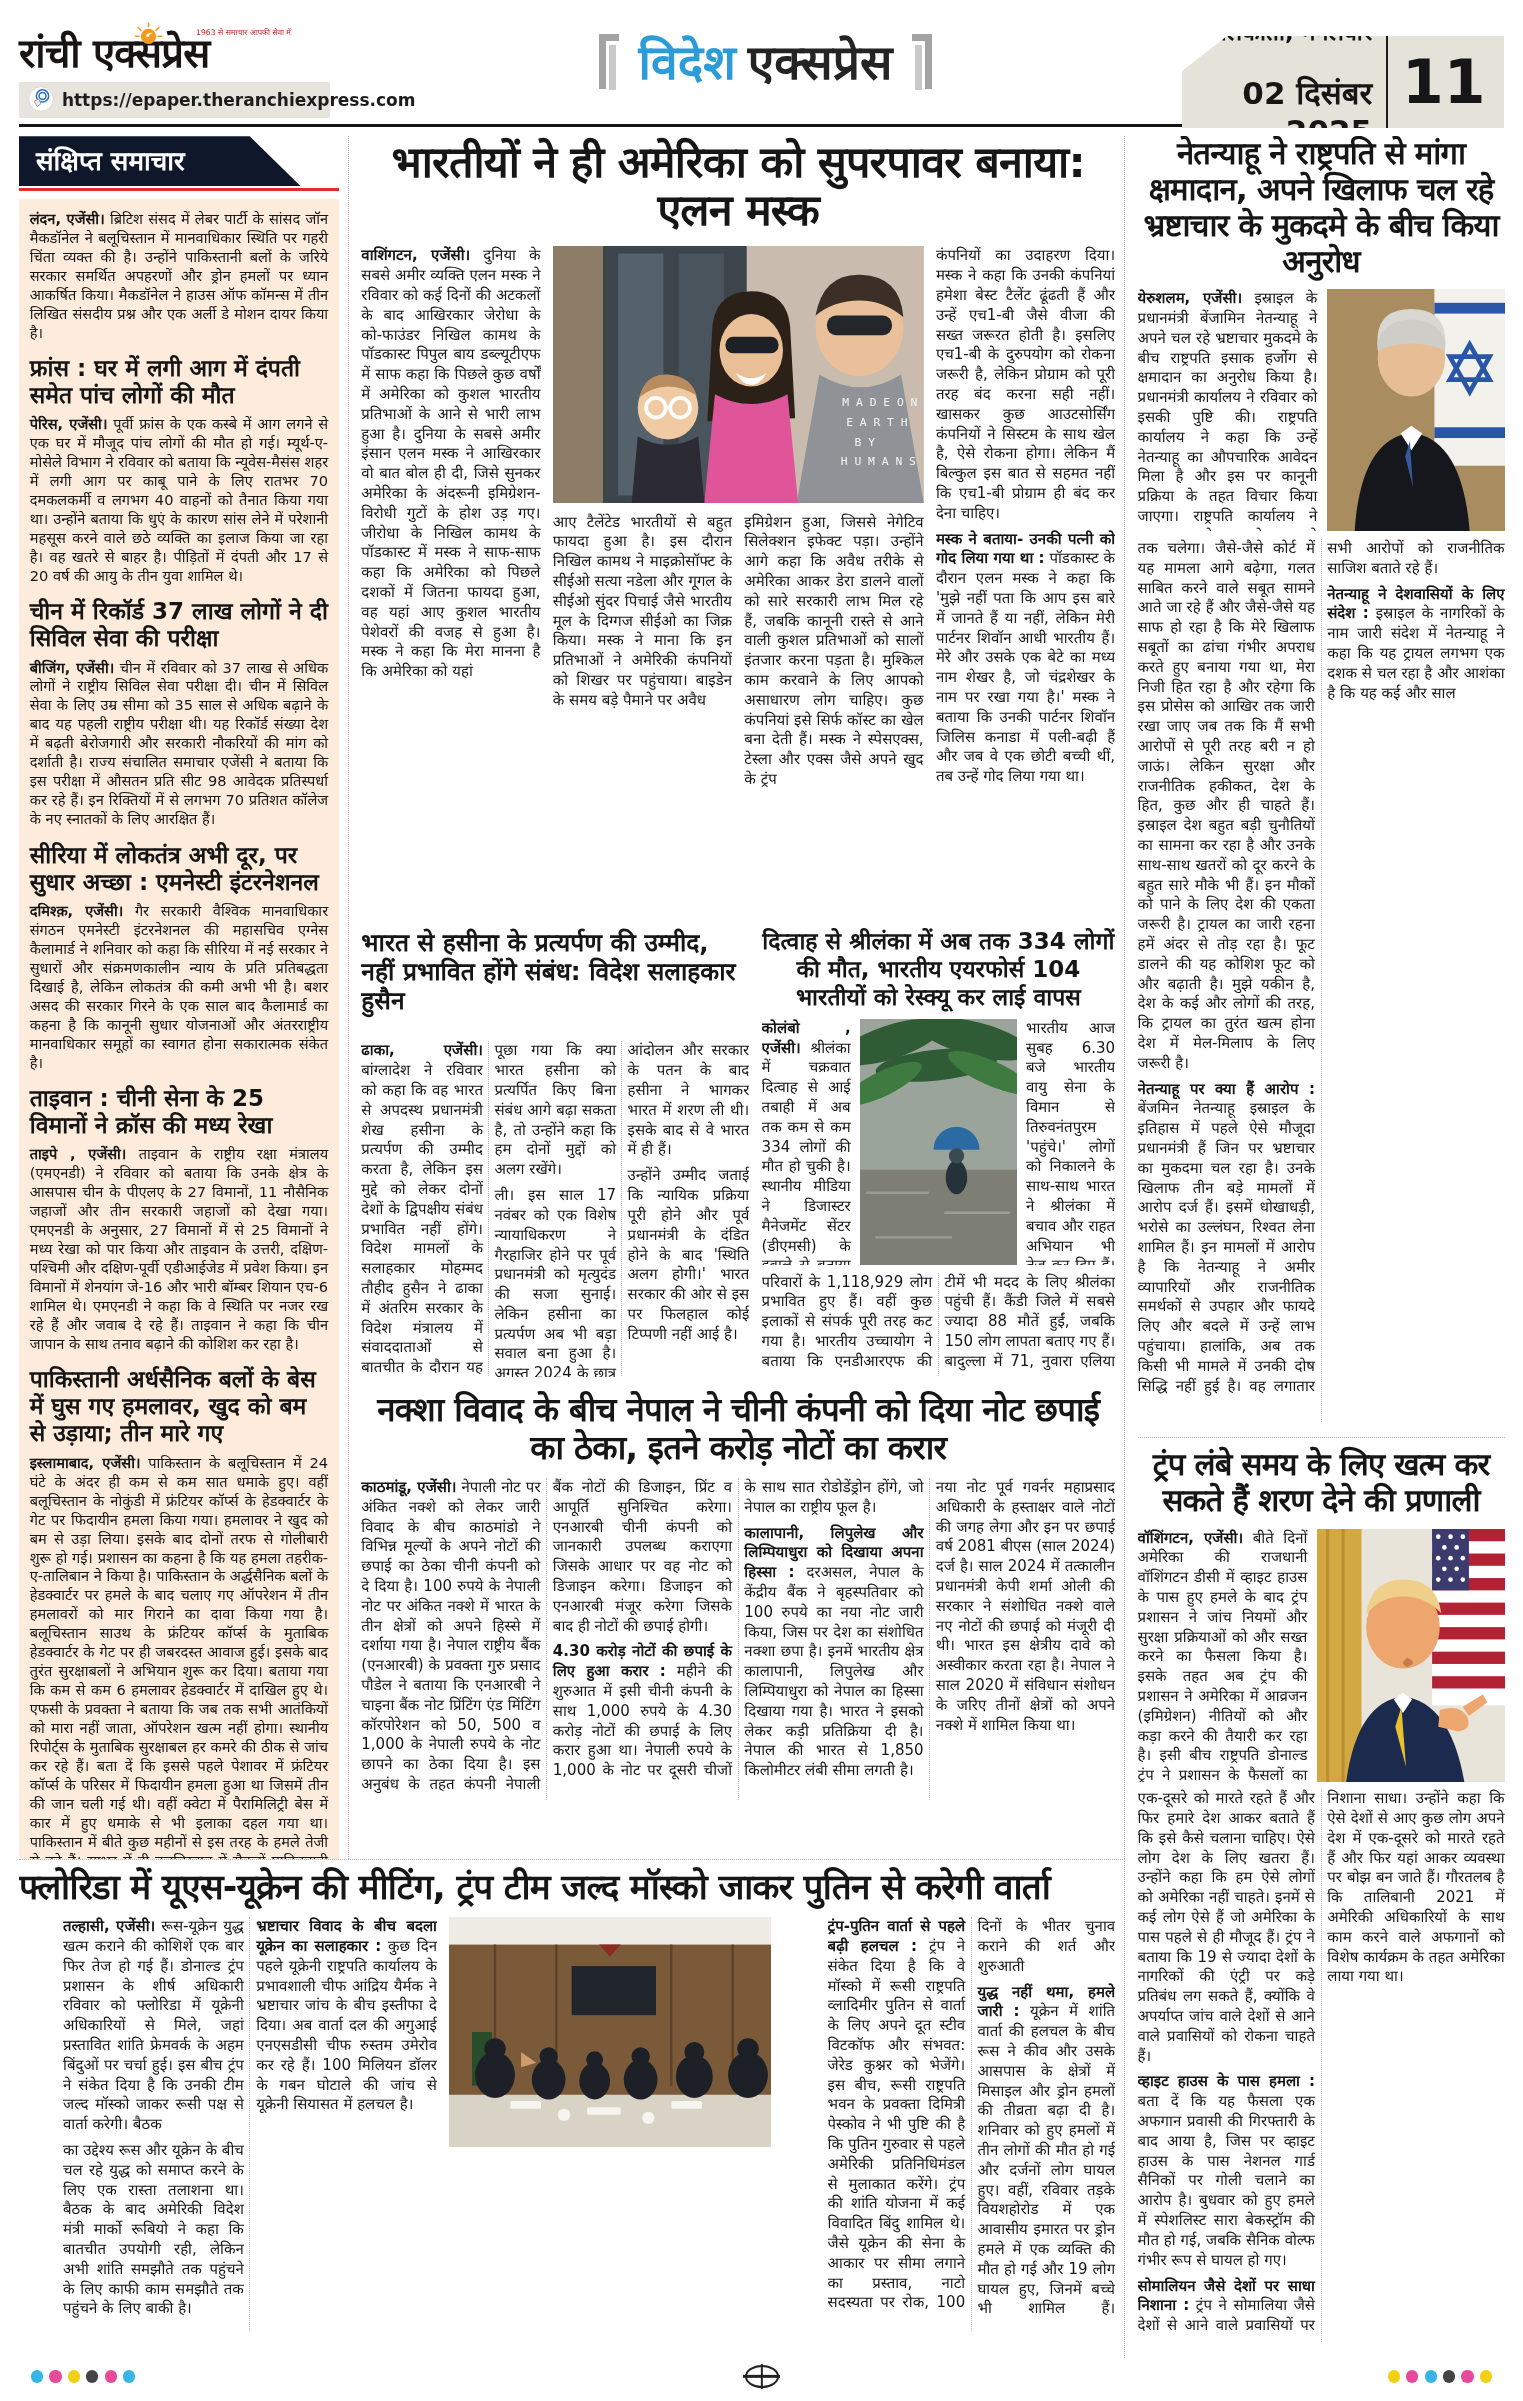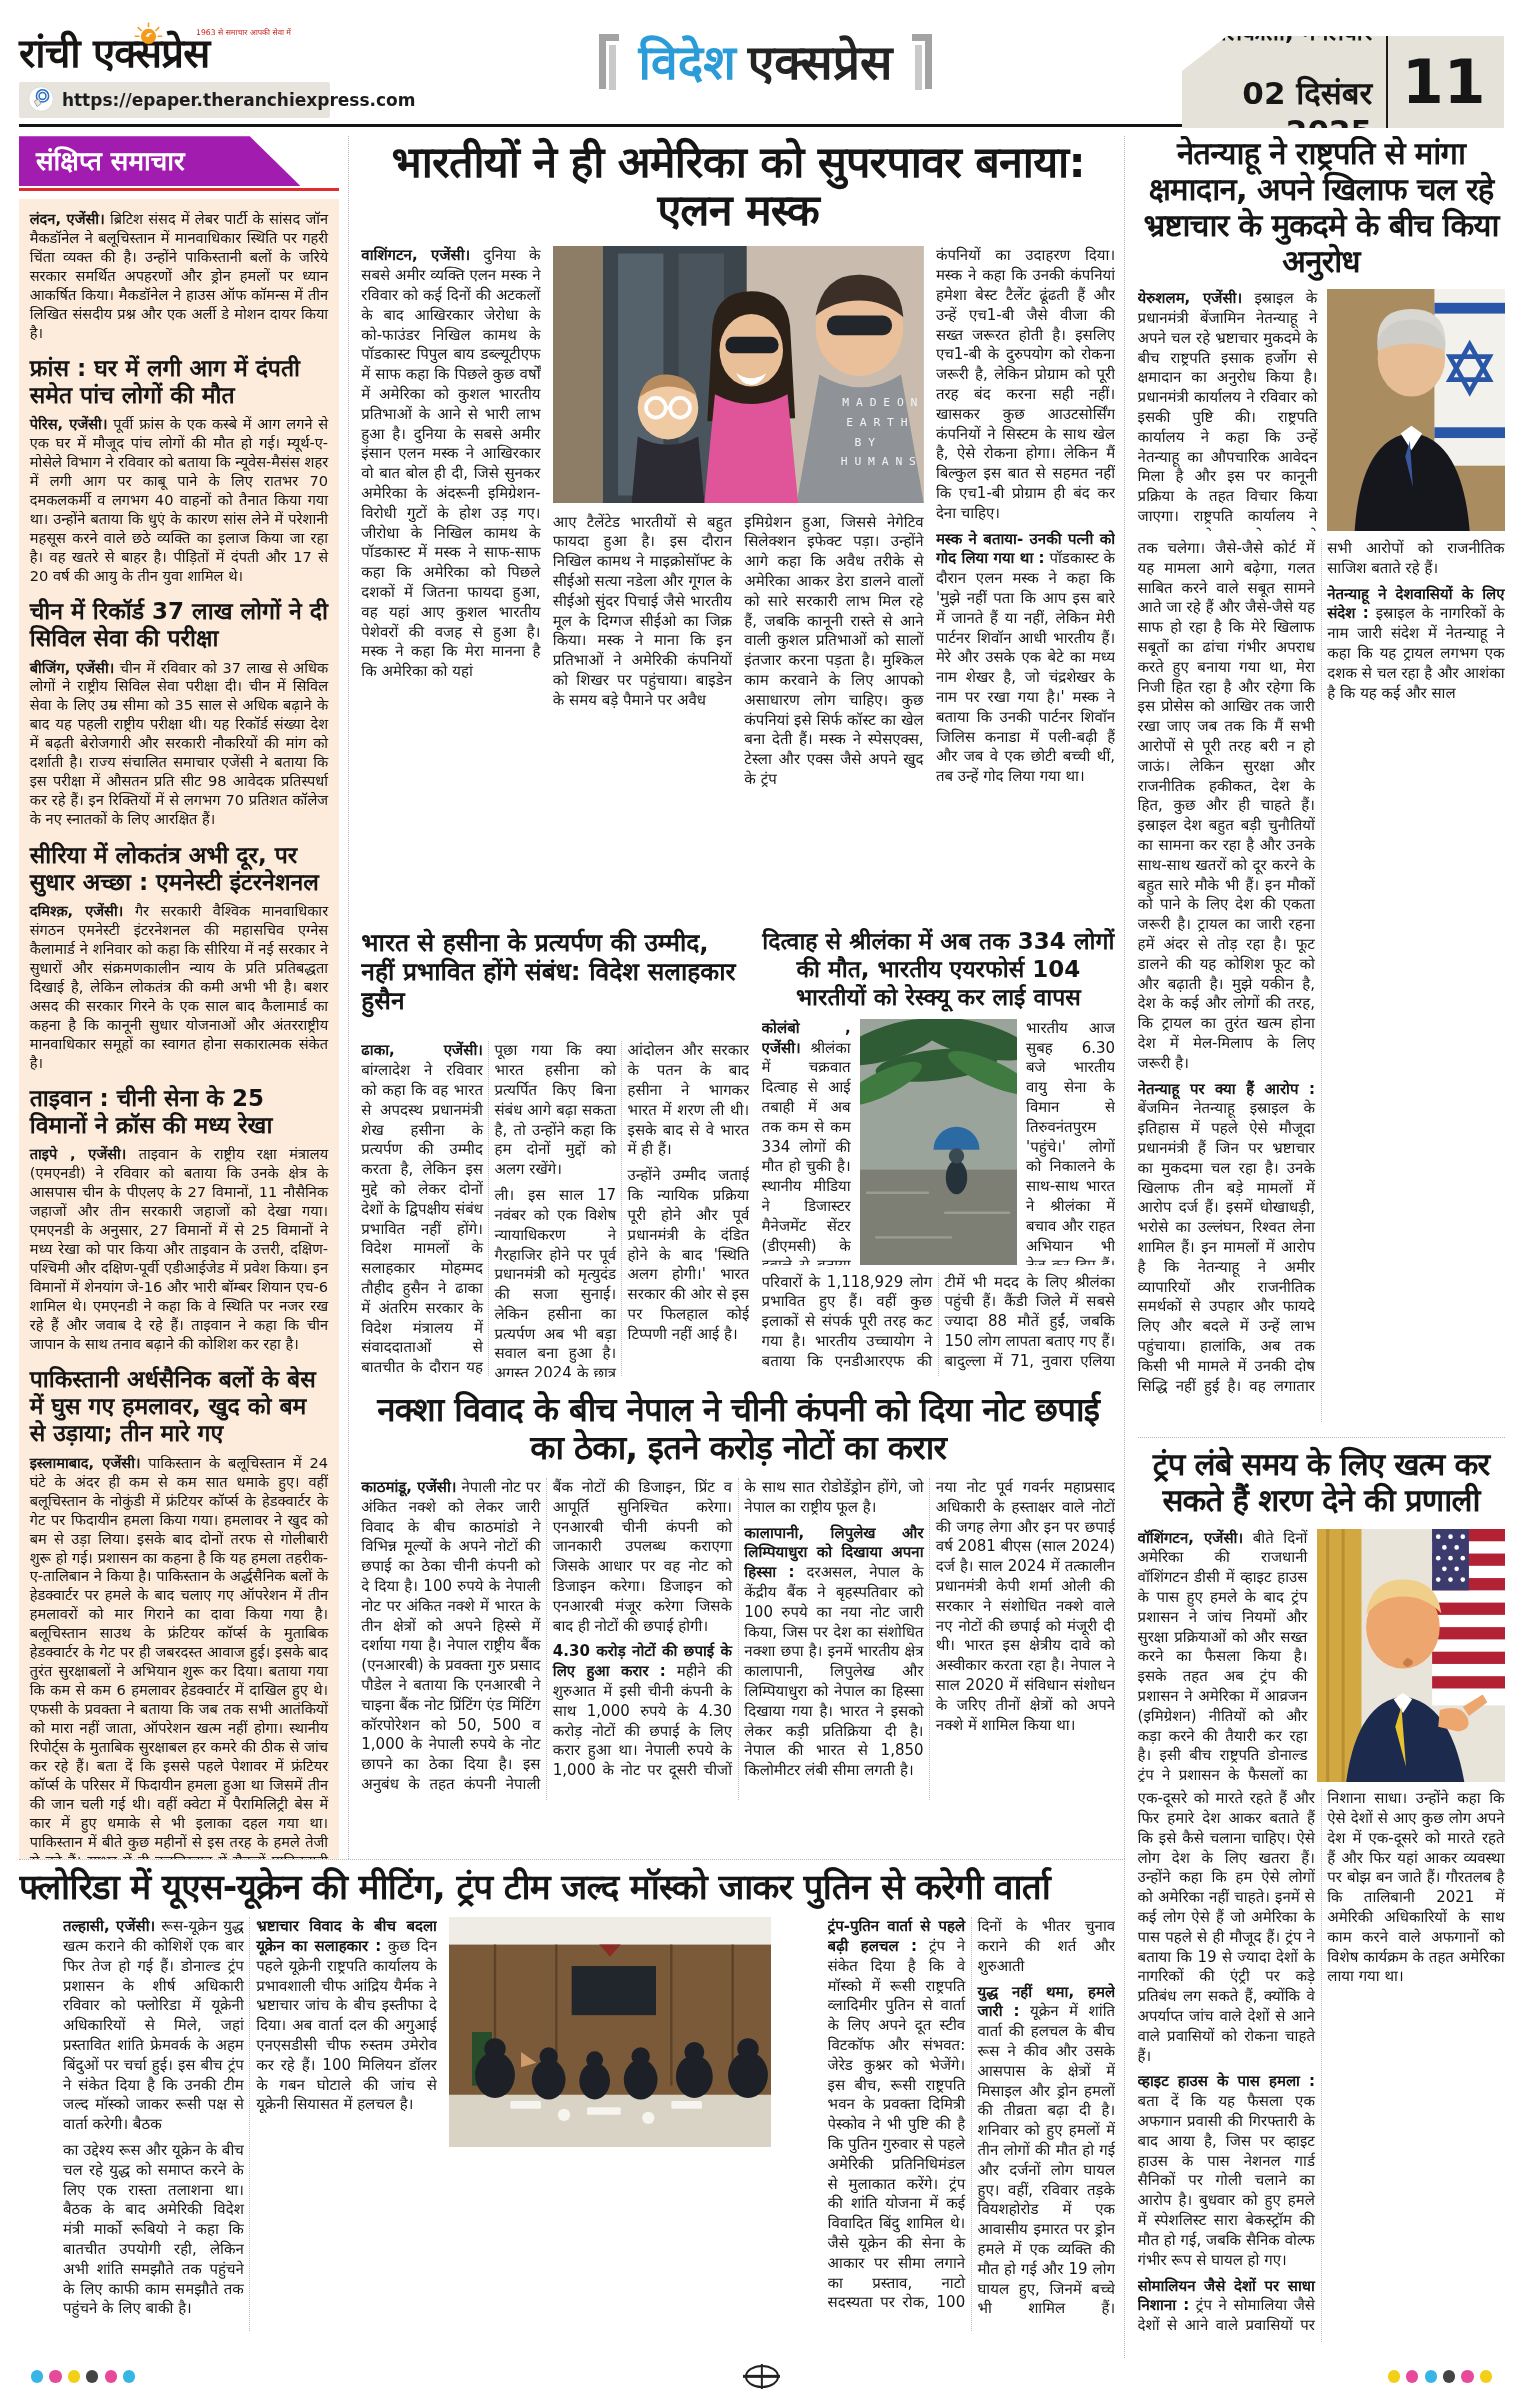--- a/index.html
+++ b/index.html
@@ -33,21 +33,21 @@
   .rule { margin:3.1px 19px 0; border-top:3.1px solid #141414; }
 
   
   .main { padding:9.2px 19px 0; display:grid; grid-template-columns:330px 764px 367px; grid-template-rows:1723px 499px; column-gap:12.3px; }
   .briefs-col { grid-column:1; grid-row:1; border-right:1.5px dotted #b3b3b3; padding-right:9.2px; overflow:hidden; }
   .center-col { grid-column:2; grid-row:1; border-right:1.5px dotted #b3b3b3; padding-right:9.2px; overflow:hidden; }
   .rail-col { grid-column:3; grid-row:1 / 3; overflow:hidden; }
   .bottom-strip { grid-column:1 / 3; grid-row:2; padding-top:7.7px; border-top:1.5px dotted #b3b3b3; border-right:1.5px dotted #b3b3b3; padding-right:9.2px; overflow:hidden; }
 
   
-  .briefs-banner { background:#a21caf; color:#fff; font-size:26px; font-weight:800; padding:6.1px 17px 7.7px; width:88%; clip-path:polygon(0 0,82% 0,100% 100%,0 100%); }
+  .briefs-banner { background:#0f172a; color:#fff; font-size:26px; font-weight:800; padding:6.1px 17px 7.7px; width:88%; clip-path:polygon(0 0,82% 0,100% 100%,0 100%); }
   .briefs-redline { border-top:3.1px solid #e42a2b; margin:2.3px 0 7.7px; }
   .briefs-body { background:#fdecdc; padding:10.7px 10.7px 14px; height:1662px; overflow:hidden; }
   .brief-h { font-size:23px; font-weight:800; line-height:1.18; margin:12.3px 0 6.1px; color:#151515; }
   .brief-h:first-child { margin-top:0; }
   .brief-p { font-size:14.6px; line-height:1.3; text-align:justify; }
   .dateline { font-weight:700; }
 
   
   .bodytxt { font-size:15px; line-height:1.32; text-align:justify; }
   .bodytxt p { margin-bottom:6.1px; }

